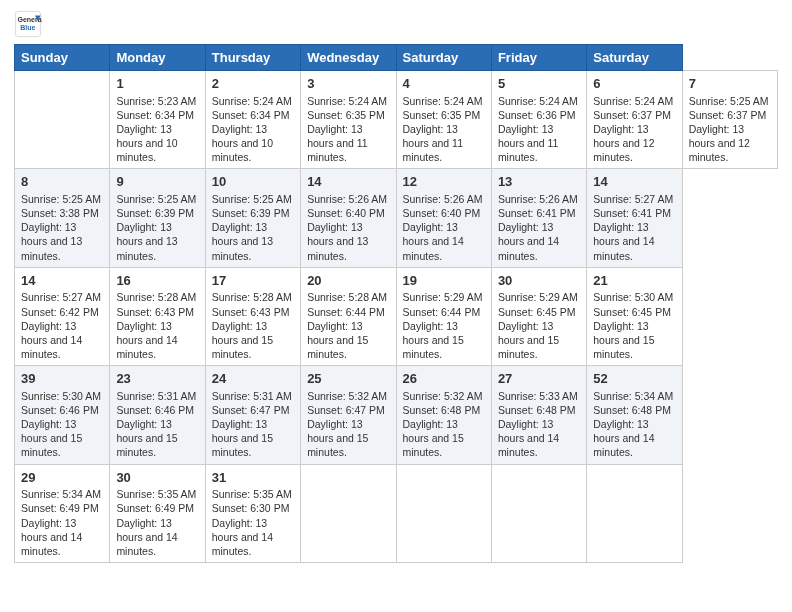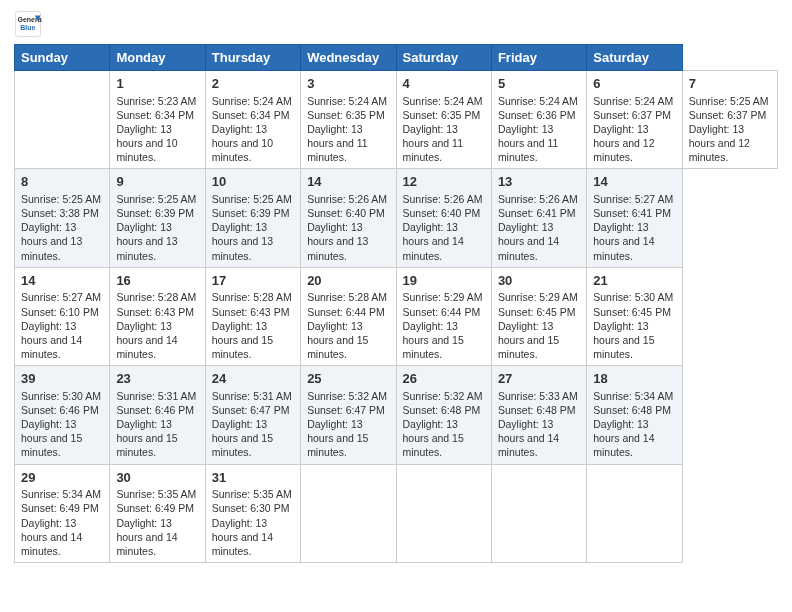--- a/index.html
+++ b/index.html
@@ -130,36 +130,36 @@
         <tr>
           <td><span class="day-num">8</span><span>Sunrise: 5:25 AM</span><br><span>Sunset: 3:38 PM</span><br><span>Daylight: 13 hours and 13 minutes.</span><br></td>
           <td><span class="day-num">9</span><span>Sunrise: 5:25 AM</span><br><span>Sunset: 6:39 PM</span><br><span>Daylight: 13 hours and 13 minutes.</span><br></td>
           <td><span class="day-num">10</span><span>Sunrise: 5:25 AM</span><br><span>Sunset: 6:39 PM</span><br><span>Daylight: 13 hours and 13 minutes.</span><br></td>
           <td><span class="day-num">14</span><span>Sunrise: 5:26 AM</span><br><span>Sunset: 6:40 PM</span><br><span>Daylight: 13 hours and 13 minutes.</span><br></td>
           <td><span class="day-num">12</span><span>Sunrise: 5:26 AM</span><br><span>Sunset: 6:40 PM</span><br><span>Daylight: 13 hours and 14 minutes.</span><br></td>
           <td><span class="day-num">13</span><span>Sunrise: 5:26 AM</span><br><span>Sunset: 6:41 PM</span><br><span>Daylight: 13 hours and 14 minutes.</span><br></td>
           <td><span class="day-num">14</span><span>Sunrise: 5:27 AM</span><br><span>Sunset: 6:41 PM</span><br><span>Daylight: 13 hours and 14 minutes.</span><br></td>
         </tr>
         <tr>
-          <td><span class="day-num">14</span><span>Sunrise: 5:27 AM</span><br><span>Sunset: 6:10 PM</span><br><span>Daylight: 13 hours and 14 minutes.</span><br></td>
+          <td><span class="day-num">14</span><span>Sunrise: 5:27 AM</span><br><span>Sunset: 6:42 PM</span><br><span>Daylight: 13 hours and 14 minutes.</span><br></td>
           <td><span class="day-num">16</span><span>Sunrise: 5:28 AM</span><br><span>Sunset: 6:43 PM</span><br><span>Daylight: 13 hours and 14 minutes.</span><br></td>
           <td><span class="day-num">17</span><span>Sunrise: 5:28 AM</span><br><span>Sunset: 6:43 PM</span><br><span>Daylight: 13 hours and 15 minutes.</span><br></td>
           <td><span class="day-num">20</span><span>Sunrise: 5:28 AM</span><br><span>Sunset: 6:44 PM</span><br><span>Daylight: 13 hours and 15 minutes.</span><br></td>
           <td><span class="day-num">19</span><span>Sunrise: 5:29 AM</span><br><span>Sunset: 6:44 PM</span><br><span>Daylight: 13 hours and 15 minutes.</span><br></td>
           <td><span class="day-num">30</span><span>Sunrise: 5:29 AM</span><br><span>Sunset: 6:45 PM</span><br><span>Daylight: 13 hours and 15 minutes.</span><br></td>
           <td><span class="day-num">21</span><span>Sunrise: 5:30 AM</span><br><span>Sunset: 6:45 PM</span><br><span>Daylight: 13 hours and 15 minutes.</span><br></td>
         </tr>
         <tr>
           <td><span class="day-num">39</span><span>Sunrise: 5:30 AM</span><br><span>Sunset: 6:46 PM</span><br><span>Daylight: 13 hours and 15 minutes.</span><br></td>
           <td><span class="day-num">23</span><span>Sunrise: 5:31 AM</span><br><span>Sunset: 6:46 PM</span><br><span>Daylight: 13 hours and 15 minutes.</span><br></td>
           <td><span class="day-num">24</span><span>Sunrise: 5:31 AM</span><br><span>Sunset: 6:47 PM</span><br><span>Daylight: 13 hours and 15 minutes.</span><br></td>
           <td><span class="day-num">25</span><span>Sunrise: 5:32 AM</span><br><span>Sunset: 6:47 PM</span><br><span>Daylight: 13 hours and 15 minutes.</span><br></td>
           <td><span class="day-num">26</span><span>Sunrise: 5:32 AM</span><br><span>Sunset: 6:48 PM</span><br><span>Daylight: 13 hours and 15 minutes.</span><br></td>
           <td><span class="day-num">27</span><span>Sunrise: 5:33 AM</span><br><span>Sunset: 6:48 PM</span><br><span>Daylight: 13 hours and 14 minutes.</span><br></td>
-          <td><span class="day-num">18</span><span>Sunrise: 5:34 AM</span><br><span>Sunset: 6:48 PM</span><br><span>Daylight: 13 hours and 14 minutes.</span><br></td>
+          <td><span class="day-num">52</span><span>Sunrise: 5:34 AM</span><br><span>Sunset: 6:48 PM</span><br><span>Daylight: 13 hours and 14 minutes.</span><br></td>
         </tr>
         <tr>
           <td><span class="day-num">29</span><span>Sunrise: 5:34 AM</span><br><span>Sunset: 6:49 PM</span><br><span>Daylight: 13 hours and 14 minutes.</span><br></td>
           <td><span class="day-num">30</span><span>Sunrise: 5:35 AM</span><br><span>Sunset: 6:49 PM</span><br><span>Daylight: 13 hours and 14 minutes.</span><br></td>
           <td><span class="day-num">31</span><span>Sunrise: 5:35 AM</span><br><span>Sunset: 6:30 PM</span><br><span>Daylight: 13 hours and 14 minutes.</span><br></td>
           <td class="cell-empty"></td>
           <td class="cell-empty"></td>
           <td class="cell-empty"></td>
           <td class="cell-empty"></td>
         </tr>

